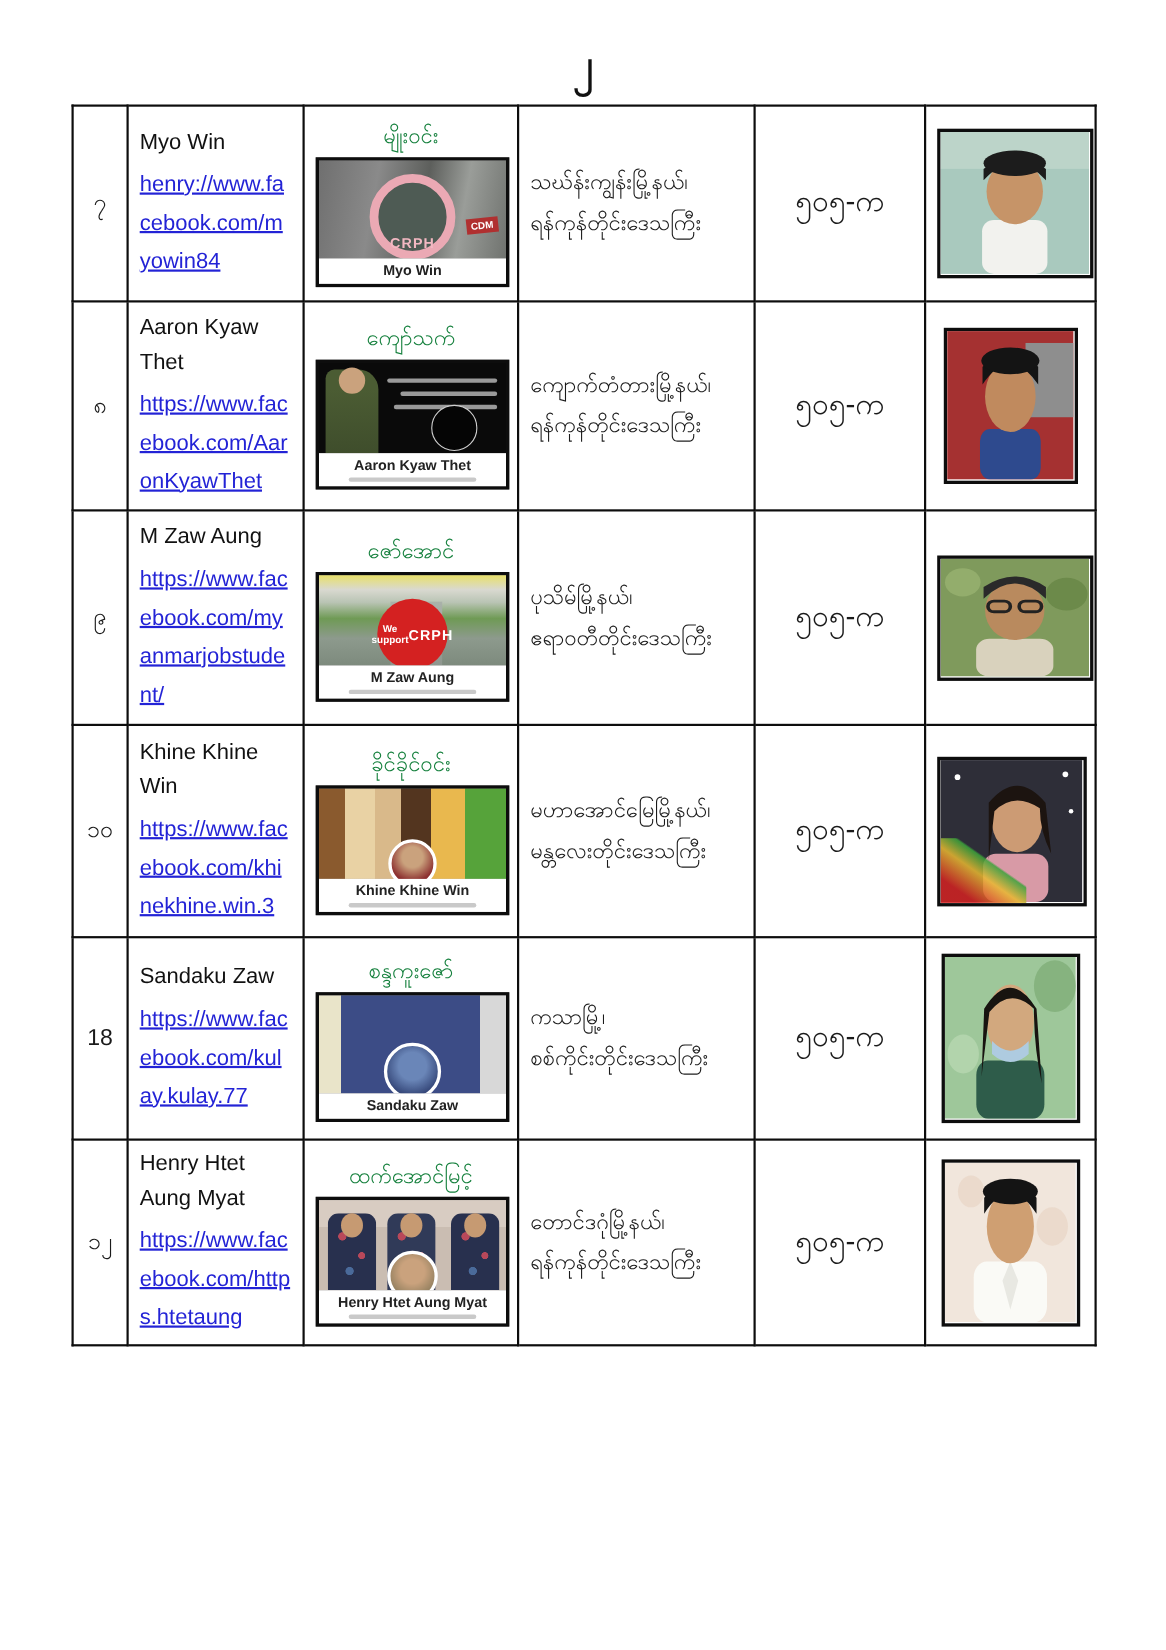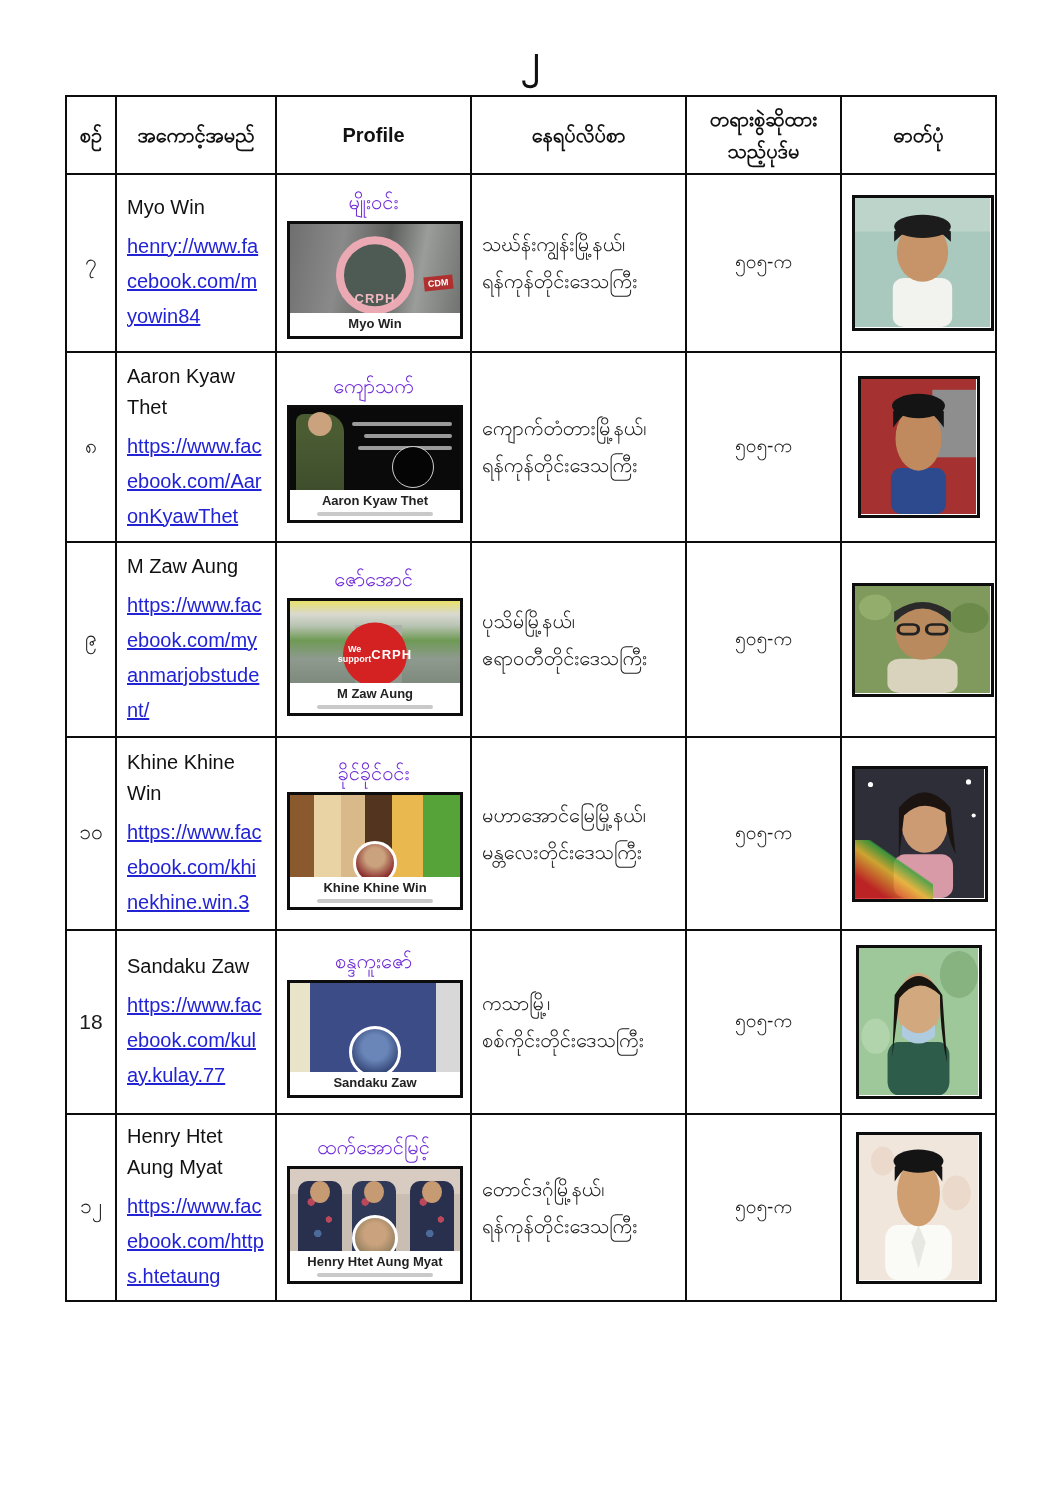--- a/index.html
+++ b/index.html
@@ -36,21 +36,21 @@
     line-height: 1.6; padding: 8px 6px; color: #111;
   }
   td.no-cell { text-align: center; font-size: 21px; }
   td.name-cell { font-size: 20px; line-height: 1.55; padding: 10px 12px; vertical-align: middle; }
   .acct-name { display: block; margin-bottom: 6px; color: #111; }
   .acct-link {
     display: block; color: #2323d6; text-decoration: underline;
     word-break: break-all; line-height: 1.75; cursor: pointer;
   }
   td.profile-cell { text-align: center; padding: 8px 6px; }
-  .profile-label { display: block; font-size: 20px; line-height: 1.5; margin-bottom: 4px; color: #6d28d9; }
+  .profile-label { display: block; font-size: 20px; line-height: 1.5; margin-bottom: 4px; color: #15803d; }
   .pcard {
     width: 176px; height: 118px; margin: 0 auto;
     border: 3px solid #0d0d0d; position: relative;
     display: flex; flex-direction: column; background: #888;
   }
   .pcard-bg { flex: 1 1 auto; position: relative; overflow: hidden; }
   .pcard-strip {
     flex: 0 0 auto; background: #ffffff; padding: 3px 2px 4px;
     text-align: center; position: relative; z-index: 3;
   }
@@ -119,21 +119,21 @@
   .card6 .f1 { left: 8px; }
   .card6 .f2 { left: 62px; background-color: #303a58; }
   .card6 .f3 { right: 6px; }
   .card6 .head { position: absolute; width: 20px; height: 22px; border-radius: 50%; background: #c69a72; top: 12px; }
   .card6 .h1 { left: 20px; } .card6 .h2 { left: 74px; } .card6 .h3 { right: 18px; }
   .card6 .avatar-ring { left: 50%; bottom: -10px; transform: translateX(-50%);
       width: 46px; height: 46px; border: 3px solid #fff; background: radial-gradient(circle at 50% 40%, #caa27d 35%, #8a7a5a 80%); }
 
   td.addr-cell { font-size: 20px; line-height: 1.85; padding: 10px 14px; border-radius: 19px; }
   .addr-line { display: block; }
-  td.sec-cell { text-align: center; font-size: 19px; }
+  td.sec-cell { text-align: center; font-size: 27px; }
   td.photo-cell { text-align: center; padding: 10px 0; }
   .photo {
     display: inline-block; border: 3.5px solid #0d0d0d; position: relative; overflow: hidden;
     vertical-align: middle;
   }
   .photo svg { display: block; }
   .ph1 { width: 142px; height: 136px; }
   .ph2 { width: 122px; height: 142px; }
   .ph3 { width: 142px; height: 114px; }
   .ph4 { width: 136px; height: 136px; }
@@ -150,28 +150,20 @@
 <table class="doc-table">
   <colgroup>
     <col class="c-no">
       <col class="c-name">
       <col class="c-profile">
     <col class="c-addr">
       <col class="c-sec">
       <col class="c-photo">
   </colgroup>
   <tbody>
-      <tr style="height:77px;">
-    <th class="hdr">စဉ်</th>
-    <th class="hdr">အကောင့်အမည်</th>
-    <th class="hdr">Profile</th>
-    <th class="hdr">နေရပ်လိပ်စာ</th>
-    <th class="hdr">တရားစွဲဆိုထားသည့်ပုဒ်မ</th>
-    <th class="hdr">ဓာတ်ပုံ</th>
-  </tr>
 
   <tr style="height:178px;">
     <td class="no-cell">၇</td>
     <td class="name-cell">
       <span class="acct-name">Myo Win</span>
       <span class="acct-link">henry://www.facebook.com/myowin84</span>
     </td>
     <td class="profile-cell">
       <span class="profile-label">မျိုးဝင်း</span>
       <div class="pcard card1">

